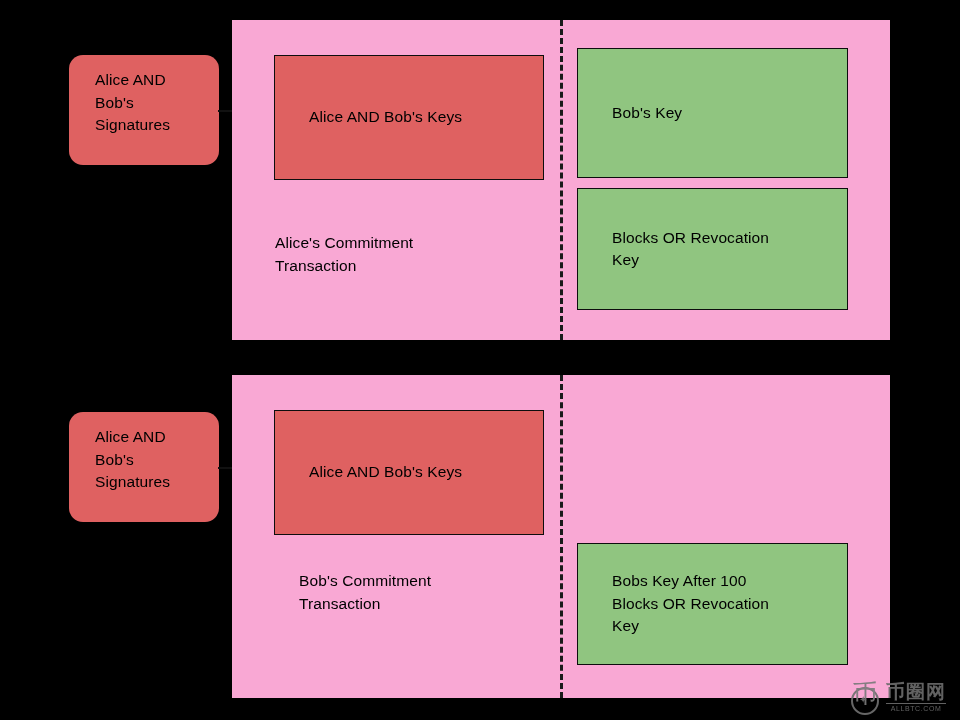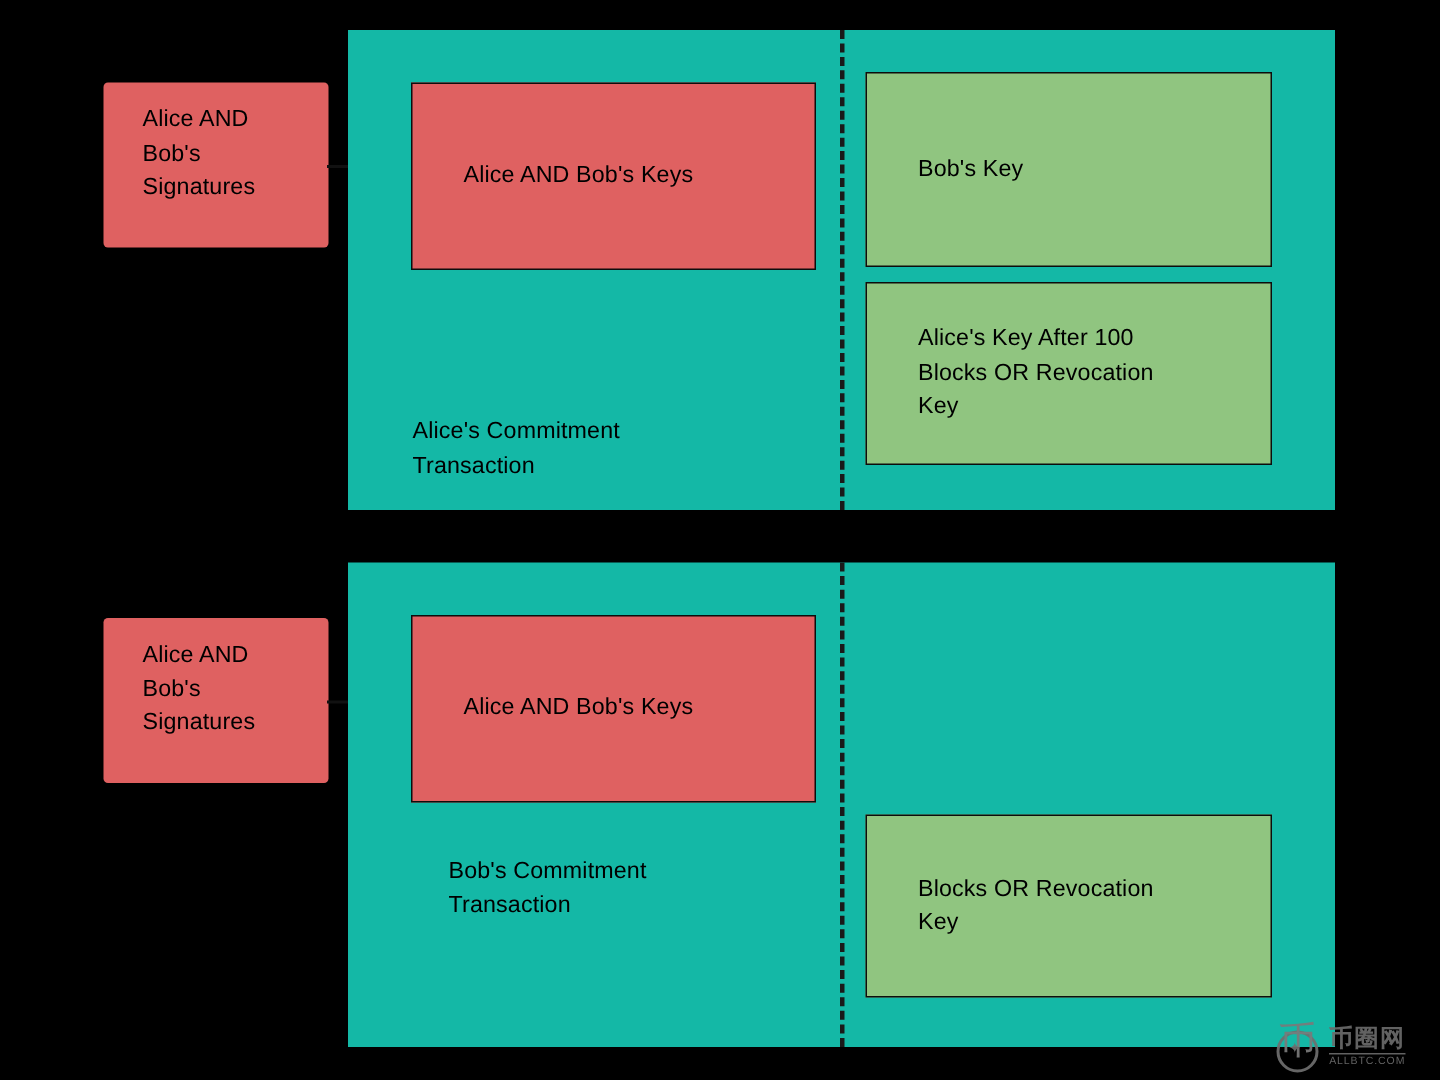--- a/index.html
+++ b/index.html
@@ -15,41 +15,41 @@
     position: relative;
     width: 960px;
     height: 720px;
     background: #000000;
     overflow: hidden;
   }
 
   
   .panel {
     position: absolute;
-    background: #14b8a6;
+    background: #f9a8d4;
     text-decoration: underline;
   }
   #panel-alice { left: 232px; top: 20px;  width: 658px; height: 320px; }
   #panel-bob   { left: 232px; top: 375px; width: 658px; height: 323px; }
 
   
   .divider {
     position: absolute;
     top: 0;
     bottom: 0;
     left: 328px;           
     width: 0;
     border-left: 3px dashed #1a1a1a;
   }
 
   
   .sig-box {
     position: absolute;
     background: #df6161;
-    border-radius: 3px;
+    border-radius: 14px;
     box-sizing: border-box;
     padding: 14px 22px 0 26px;
     color: #000000;
     font-size: 15.5px;
     line-height: 22.5px;
     letter-spacing: 0.1px;
   }
   #sig-alice { left: 69px; top: 55px;  width: 150px; height: 110px; }
   #sig-bob   { left: 69px; top: 412px; width: 150px; height: 110px; }
 
@@ -87,21 +87,21 @@
   
   .caption {
     position: absolute;
     left: 43px;
     color: #000000;
     font-size: 15.5px;
     line-height: 22.5px;
     letter-spacing: 0.1px;
     white-space: pre-line;
   }
-  #caption-alice { top: 212px; margin-top: 45px; }
+  #caption-alice { top: 212px; }
   #caption-bob   { top: 195px; margin-left: 24px; }
 
   .box-line { display: block; }
 
   
   #watermark {
     position: absolute;
     left: 848px;
     top: 678px;
     width: 106px;
@@ -142,21 +142,21 @@
     line-height: 10px;
     color: #6f6f6f;
   }
   #watermark .wm-text {
     display: flex;
     flex-direction: column;
     justify-content: center;
     line-height: 1;
   }
   #watermark .wm-cn {
-    font-size: 16px;
+    font-size: 19px;
     font-weight: bold;
     color: #6b6b6b;
     font-family: "DejaVu Sans", sans-serif;
     letter-spacing: 1px;
   }
   #watermark .wm-en {
     margin-top: 2px;
     font-size: 7px;
     color: #6b6b6b;
     letter-spacing: 0.6px;
@@ -183,21 +183,20 @@
 
     <div class="box red box-keys">
       <span class="box-line">Alice AND Bob's Keys</span>
     </div>
 
     <div class="box green box-top-r">
       <span class="box-line">Bob's Key</span>
     </div>
 
     <div class="box green box-bot-r">
-      <span class="box-line">Alice's Key After 100</span>
       <span class="box-line">Blocks OR Revocation</span>
       <span class="box-line">Key</span>
     </div>
 
     <div class="caption" id="caption-alice">Alice's Commitment
 Transaction</div>
   </div>
 
   <div class="sig-box" id="sig-bob">
     <span class="box-line">Alice AND</span>
@@ -209,20 +208,21 @@
   <div class="panel" id="panel-bob">
 
     <div class="divider"></div>
 
     <div class="box red box-keys">
       <span class="box-line">Alice AND Bob's Keys</span>
     </div>
 
 
     <div class="box green box-bot-r">
+      <span class="box-line">Bobs Key After 100</span>
       <span class="box-line">Blocks OR Revocation</span>
       <span class="box-line">Key</span>
     </div>
 
     <div class="caption" id="caption-bob">Bob's Commitment
 Transaction</div>
   </div>
 
   <div id="watermark">
     <div class="wm-mark">

